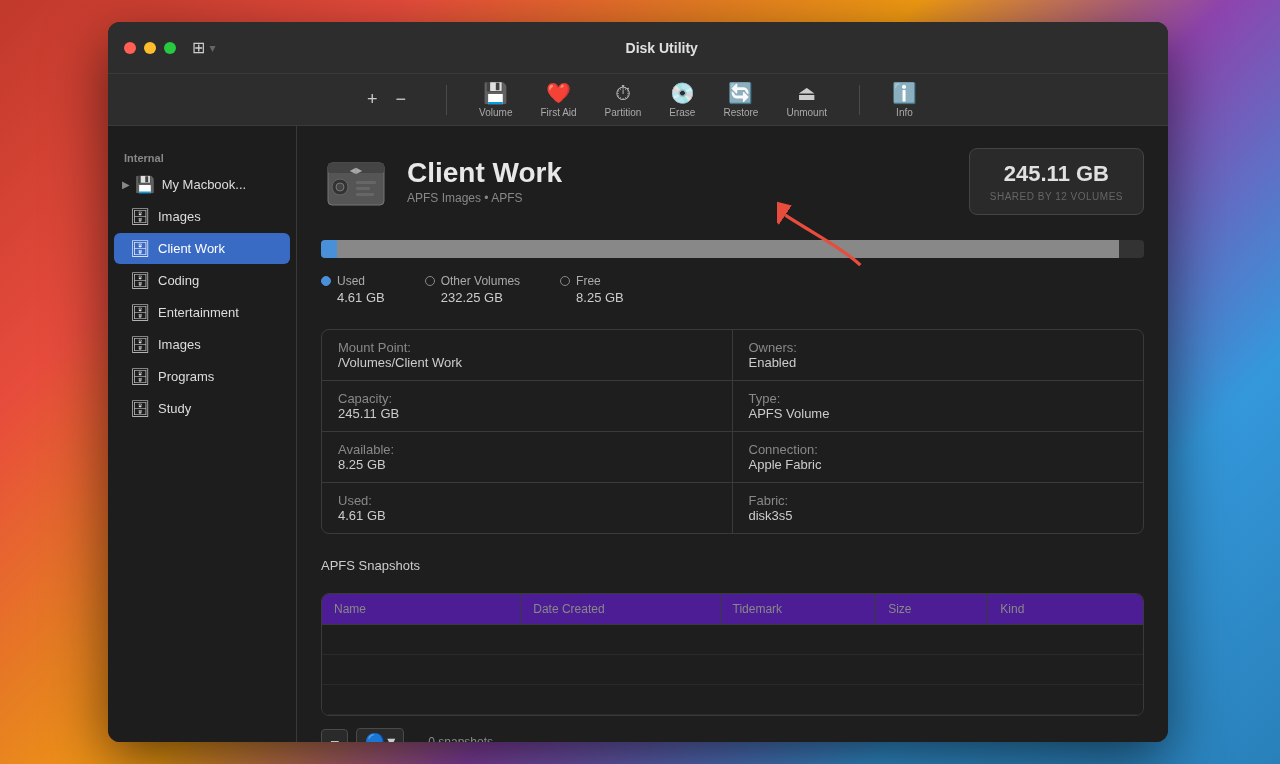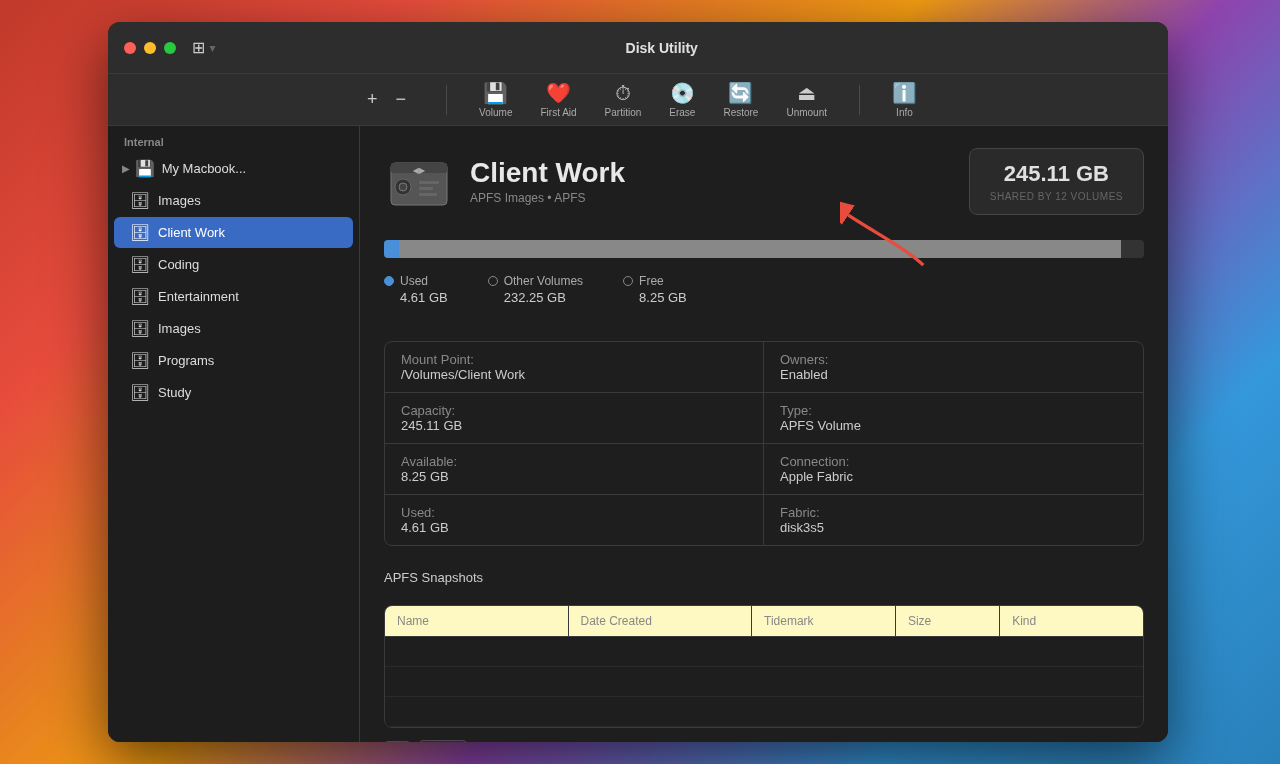--- a/index.html
+++ b/index.html
@@ -132,24 +132,24 @@
 
     
     .main-content {
       display: flex;
       flex: 1;
       overflow: hidden;
     }
 
     
     .sidebar {
-      width: 252px;
+      width: 189px;
       background: rgba(30,30,30,0.95);
       border-right: 1px solid #3a3a3a;
-      padding-top: 4px;
+      padding-top: 20px;
       flex-shrink: 0;
       overflow-y: auto;
     }
 
     .sidebar-section-label {
       font-size: 11px;
       font-weight: 600;
       color: #888;
       padding: 6px 16px 4px;
       text-transform: none;
@@ -292,21 +292,21 @@
     }
 
     .bar-other {
       background: #888;
       width: 95%;
     }
 
     .storage-legend {
       display: flex;
       gap: 40px;
-      margin-bottom: 36px;
+      margin-bottom: 24px;
     }
 
     .legend-item {
       display: flex;
       flex-direction: column;
     }
 
     .legend-header {
       display: flex;
       align-items: center;
@@ -377,21 +377,21 @@
 
     .snapshots-table {
       border: 1px solid #3a3a3a;
       border-radius: 8px;
       overflow: hidden;
       margin-bottom: 12px;
     }
 
     .snapshots-header {
       display: flex;
-      background: #fef9c3;
+      background: #4c1d95;
       border-bottom: 1px solid #3a3a3a;
     }
 
     .snap-col {
       padding: 8px 12px;
       font-size: 12px;
       color: #888;
       border-right: 1px solid #3a3a3a;
     }
 

